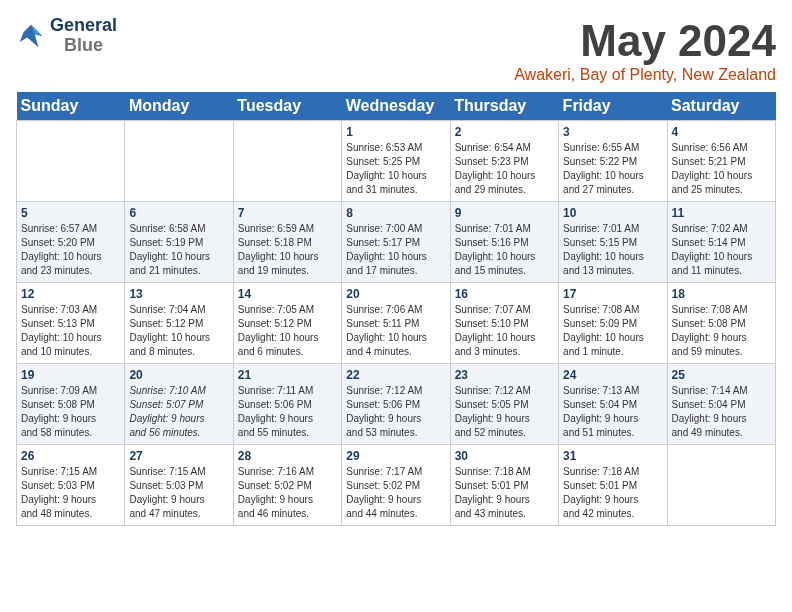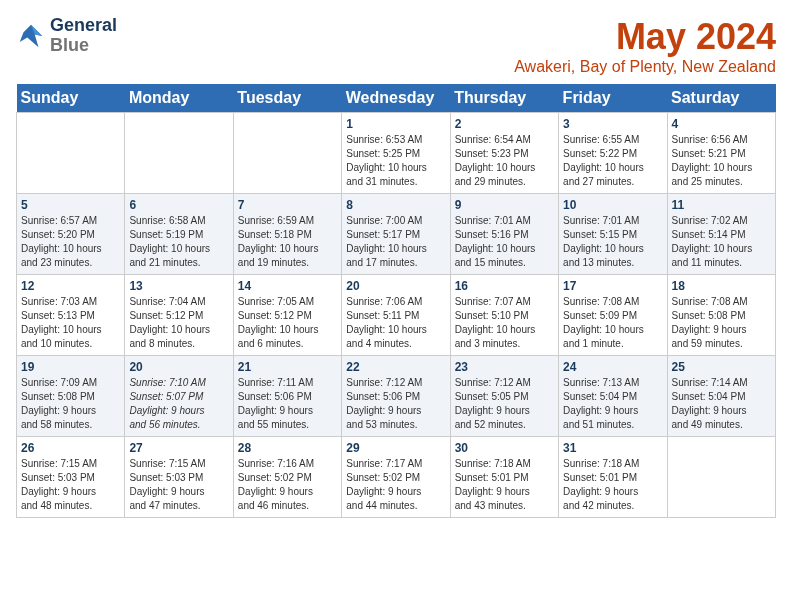--- a/index.html
+++ b/index.html
@@ -19,32 +19,33 @@
     .logo {
       display: flex;
       align-items: center;
       gap: 4px;
     }
     .logo-text {
       font-size: 18px;
       font-weight: bold;
       color: #1a3a5c;
       line-height: 1.1;
+      text-align: center;
     }
     .logo-bird {
       width: 30px;
       height: 30px;
     }
     .title-area {
       text-align: right;
     }
     .main-title {
-      font-size: 36px;
+      font-size: 44px;
       font-weight: bold;
-      color: #c2410c;
+      color: #404040;
     }
     .subtitle {
       font-size: 16px;
       color: #c2410c;
       text-align: right;
     }
     .calendar {
       width: 100%;
       border-collapse: collapse;
       font-size: 11px;

